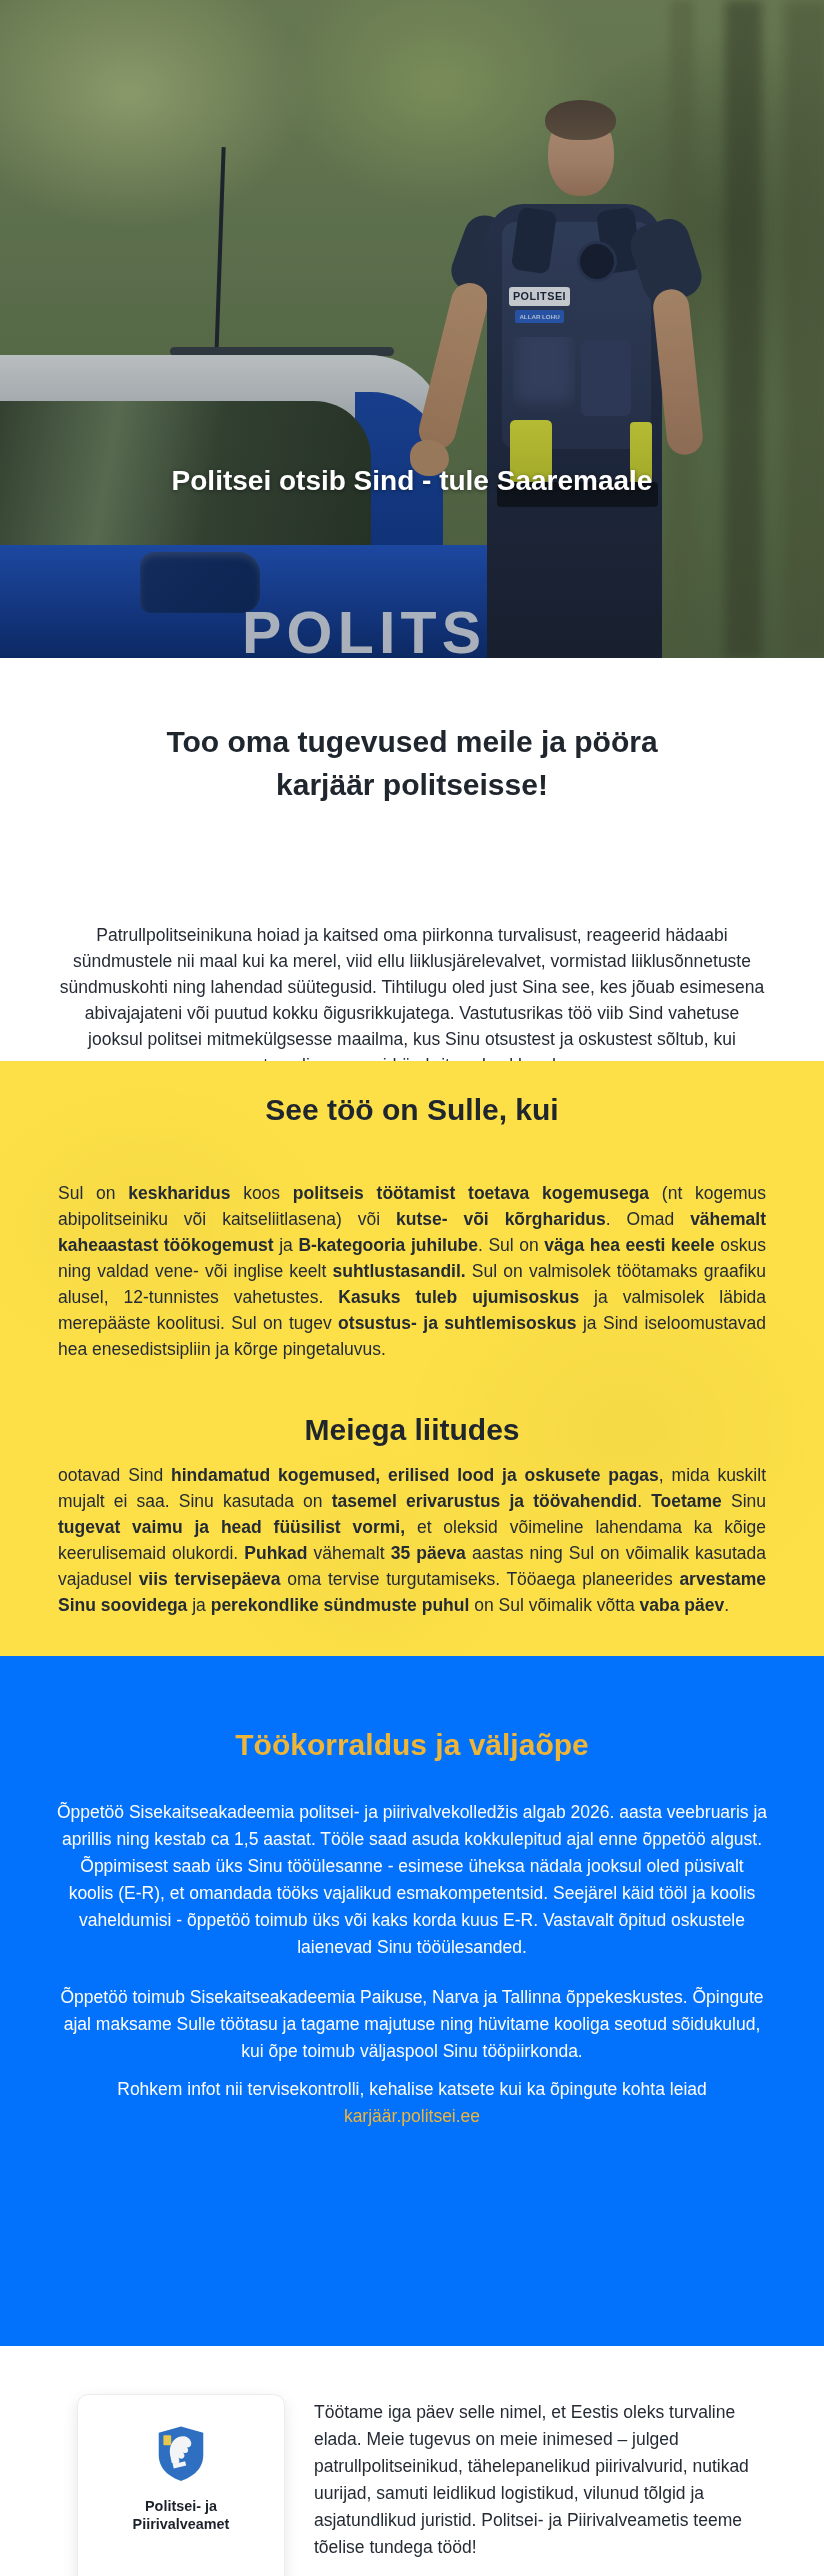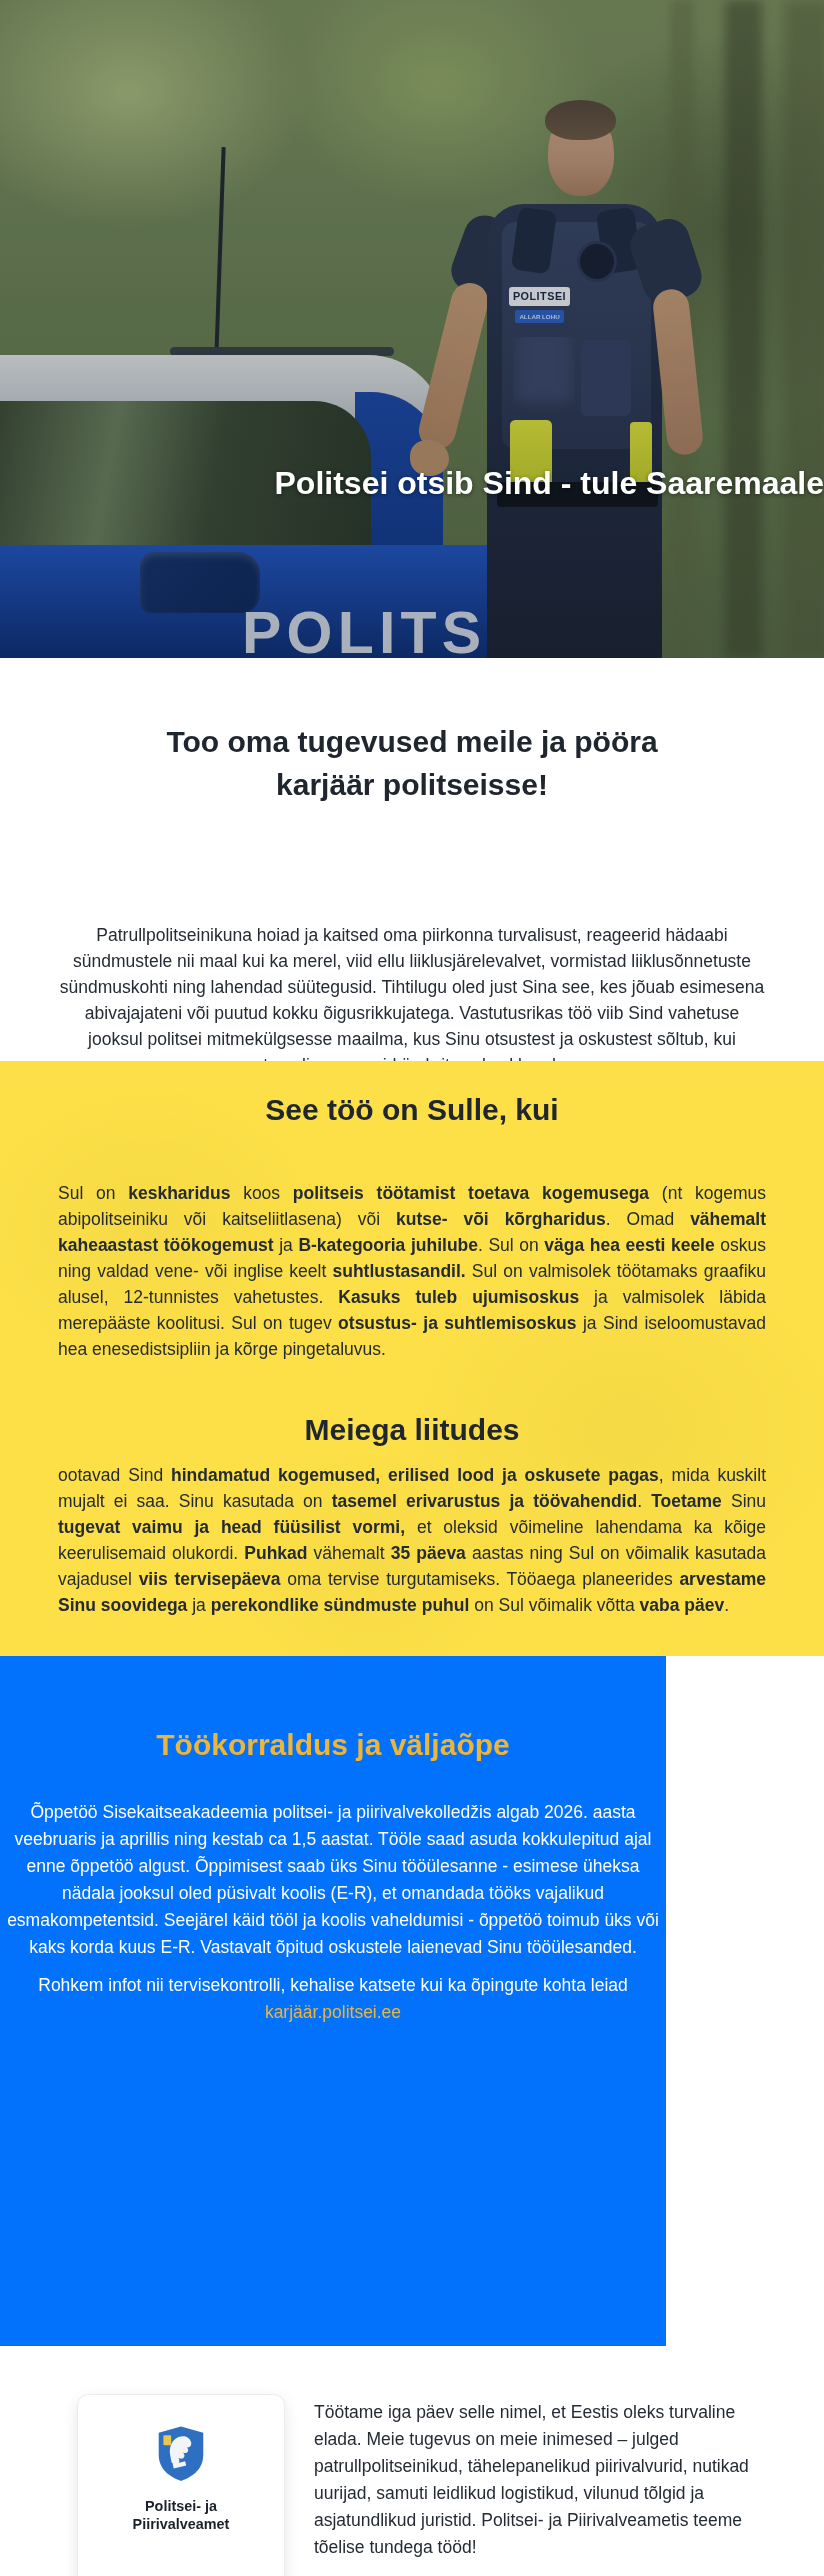--- a/index.html
+++ b/index.html
@@ -57,22 +57,22 @@
   .of-pouch1 { position:absolute; left:513px; top:337px; width:62px; height:78px; background:#3c4a6d; border-radius:6.2px;
                box-shadow: inset 0 -11.3px 15.5px rgba(0,0,0,.25); }
   .of-pouch2 { position:absolute; left:581px; top:340px; width:50px; height:76px; background:#354364; border-radius:6.2px; }
   .of-hivis1 { position:absolute; left:510px; top:420px; width:42px; height:68px; background:linear-gradient(#dde23c,#c3cc2e); border-radius:5.2px; }
   .of-hivis2 { position:absolute; left:630px; top:422px; width:21.6px; height:63px; background:linear-gradient(#dde23c,#c3cc2e); border-radius:4.1px; }
   .of-belt { position:absolute; left:497px; top:482px; width:161px; height:25px; background:#12161f; border-radius:4.1px; }
   .of-arm-r-sleeve { position:absolute; left:636px; top:221px; width:60px; height:80px; background:#2b364f; border-radius:20.6px; transform:rotate(-18deg); }
   .of-forearm-r { position:absolute; left:660px; top:289px; width:36px; height:166px; background:linear-gradient(#c59c78,#ab8164); border-radius:18.5px; transform:rotate(-6deg); }
 
   .hero-shade { position:absolute; inset:0; background:rgba(8,12,16,.18); }
-  .hero-eyebrow { position:absolute; left:0; top:465px; width:824px; text-align:right;
-                  font-size:32px; font-weight:bold; color:#ffffff; text-shadow:0 1px 4.1px rgba(0,0,0,.45); }
+  .hero-eyebrow { position:absolute; left:0; top:465px; width:824px; text-align:center;
+                  font-size:28px; font-weight:bold; color:#ffffff; text-shadow:0 1px 4.1px rgba(0,0,0,.45); }
   .hero-title { position:absolute; left:0; top:532px; width:824px; text-align:center;
                 font-size:39px; font-weight:bold; color:#ffffff; letter-spacing:1px; text-shadow:0 1px 5.2px rgba(0,0,0,.45); }
 
   
   .intro { width:824px; height:403px; text-align:center; }
   .intro h1 { padding-top:62px; font-size:30px; line-height:43px; font-weight:bold; color:#20262e;
               max-width:592px; margin:0 auto; }
   .intro p { margin:116px auto 0; max-width:708px; font-size:17.5px; line-height:26px; color:#242b34; }
 
   
@@ -82,21 +82,21 @@
         radial-gradient(268px 216px at 18% 28%, rgba(0,0,0,.028), transparent 70%),
         radial-gradient(330px 268px at 76% 62%, rgba(0,0,0,.032), transparent 70%),
         radial-gradient(216px 185px at 45% 85%, rgba(0,0,0,.025), transparent 70%); }
   .gray .inner { position:relative; }
   .gray h2 { padding-top:30px; text-align:center; font-size:30px; line-height:37px; font-weight:bold; color:#20262e; }
   .gray h2.second { padding-top:49px; }
   .gray .jtext { margin:52px auto 0; max-width:708px; font-size:17.5px; line-height:26px; color:#242b34; text-align:justify; }
   .gray .jtext.benefits { margin-top:14.4px; }
 
   
-  .blue { width:666px; height:690px; background:#0271fc; color:#ffffff; text-align:center; overflow:hidden; }
+  .blue { width:824px; height:690px; background:#0271fc; color:#ffffff; text-align:center; overflow:hidden; }
   .blue h2 { padding-top:70px; font-size:30px; line-height:37px; font-weight:bold; color:#efb536; }
   .blue p { max-width:711px; margin:0 auto; font-size:17.5px; line-height:27px; }
   .blue .p1 { margin-top:25px; }
   .blue .p2 { margin-top:36px; }
   .blue .p3 { margin-top:23px; }
   .blue .p4 { margin-top:11px; }
   .link-yellow { color:#efb536; cursor:pointer; }
 
   
   .ppa { position:relative; width:824px; height:346px; }
@@ -161,20 +161,21 @@
     <h2>See töö on Sulle, kui</h2>
     <p class="jtext"><span>Sul on </span><b>keskharidus</b><span> koos </span><b>politseis töötamist toetava kogemusega</b><span> (nt kogemus abipolitseiniku või kaitseliitlasena) või </span><b>kutse- või kõrgharidus</b><span>. Omad </span><b>vähemalt kaheaastast töökogemust</b><span> ja </span><b>B-kategooria juhilube</b><span>. Sul on </span><b>väga hea eesti keele</b><span> oskus ning valdad vene- või inglise keelt </span><b>suhtlustasandil.</b><span> Sul on valmisolek töötamaks graafiku alusel, 12-tunnistes vahetustes. </span><b>Kasuks tuleb ujumisoskus</b><span> ja valmisolek läbida merepääste koolitusi. Sul on tugev </span><b>otsustus- ja suhtlemisoskus</b><span> ja Sind iseloomustavad hea enesedistsipliin ja kõrge pingetaluvus.</span></p>
     <h2 class="second">Meiega liitudes</h2>
     <p class="jtext benefits"><span>ootavad Sind </span><b>hindamatud kogemused, erilised lood ja oskusete pagas</b><span>, mida kuskilt mujalt ei saa. Sinu kasutada on </span><b>tasemel erivarustus ja töövahendid</b><span>. </span><b>Toetame</b><span> Sinu </span><b>tugevat vaimu ja head füüsilist vormi,</b><span> et oleksid võimeline lahendama ka kõige keerulisemaid olukordi. </span><b>Puhkad</b><span> vähemalt </span><b>35 päeva</b><span> aastas ning Sul on võimalik kasutada vajadusel </span><b>viis tervisepäeva</b><span> oma tervise turgutamiseks. Tööaega planeerides </span><b>arvestame Sinu soovidega</b><span> ja </span><b>perekondlike sündmuste puhul</b><span> on Sul võimalik võtta </span><b>vaba päev</b><span>.</span></p>
   </div>
 </div>
 
 <div class="blue">
   <h2>Töökorraldus ja väljaõpe</h2>
   <p class="p2">Õppetöö Sisekaitseakadeemia politsei- ja piirivalvekolledžis algab 2026. aasta veebruaris ja aprillis ning kestab ca 1,5 aastat. Tööle saad asuda kokkulepitud ajal enne õppetöö algust. Õppimisest saab üks Sinu tööülesanne - esimese üheksa nädala jooksul oled püsivalt koolis (E-R), et omandada tööks vajalikud esmakompetentsid. Seejärel käid tööl ja koolis vaheldumisi - õppetöö toimub üks või kaks korda kuus E-R. Vastavalt õpitud oskustele laienevad Sinu tööülesanded.</p>
+  <p class="p3">Õppetöö toimub Sisekaitseakadeemia Paikuse, Narva ja Tallinna õppekeskustes. Õpingute ajal maksame Sulle töötasu ja tagame majutuse ning hüvitame kooliga seotud sõidukulud, kui õpe toimub väljaspool Sinu tööpiirkonda.</p>
   <p class="p4"><span>Rohkem infot nii tervisekontrolli, kehalise katsete kui ka õpingute kohta leiad </span><span class="link-yellow">karjäär.politsei.ee</span></p>
 </div>
 
 <div class="ppa">
   <div class="ppa-card">
     <svg width="52" height="58" viewBox="0 0 100 112">
       <path d="M50 3 L93 15 V57 C93 85 73 100 50 108 C27 100 7 85 7 57 V15 Z" fill="#2e6fc2"></path>
       <rect x="16" y="20" width="15" height="19" rx="2" fill="#e8c84a"></rect>
       <path d="M40 26 C52 18 66 22 69 32 C72 40 66 45 61 43 C68 50 61 57 54 53 C61 61 53 69 45 63 C51 73 41 81 32 73 L29 58 C27 44 31 33 40 26 Z" fill="#f2f4f6"></path>
       <path d="M34 76 L58 70 L60 78 L36 84 Z" fill="#f2f4f6"></path>

